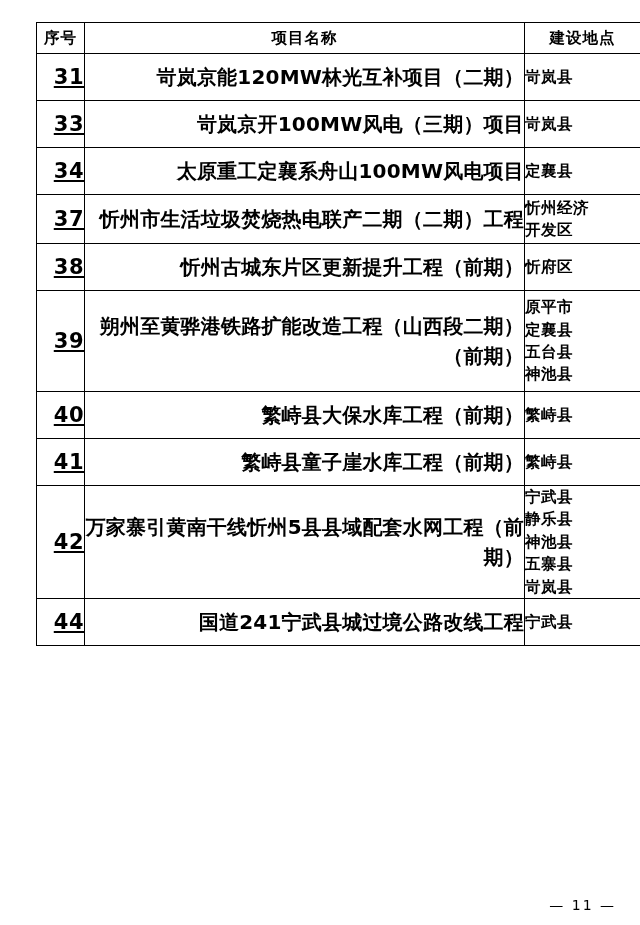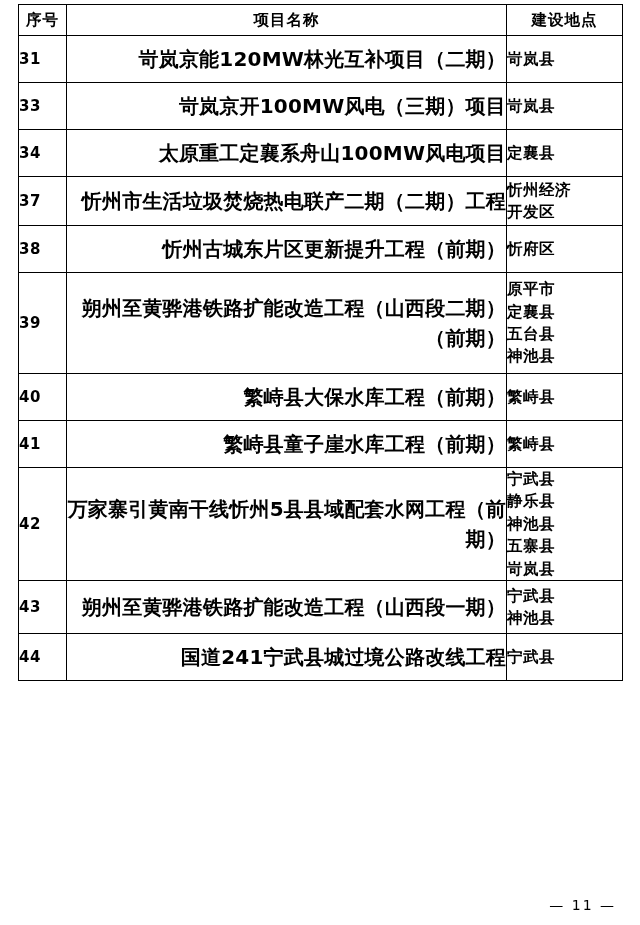--- a/index.html
+++ b/index.html
@@ -19,21 +19,21 @@
     position: relative;
     width: 640px;
     height: 925px;
     box-sizing: border-box;
     padding: 4px 18px 0 18px;
   }
   table.doc-table {
     width: 604px;
     border-collapse: collapse;
     table-layout: fixed;
-    margin: 0;
+    margin: 18px;
   }
   table.doc-table td,
   table.doc-table th {
     border: 1px solid #000000;
     padding: 0;
     vertical-align: middle;
     font-weight: bold;
     background: #ffffff;
   }
   
@@ -43,24 +43,25 @@
 
   .hdr-cell {
     text-align: center;
     font-size: 15.5px;
     letter-spacing: 1px;
     height: 30px;
     line-height: 30px;
     font-weight: bold;
   }
   .seq-cell {
-    text-align: left;
-    font-size: 15px;
+    text-align: right;
+    font-size: 21px;
     font-weight: bold;
     letter-spacing: 0.5px;
+    text-decoration: underline;
   }
   .name-cell {
     text-align: right;
     font-size: 20px;
     padding: 6px 0 6px 14px;
     line-height: 1.5;
     font-weight: bold;
     letter-spacing: 0.2px;
   }
   .place-cell {
@@ -190,28 +191,20 @@
         <td class="name-cell">万家寨引黄南干线忻州5县县域配套水网工程（前期）</td>
         <td class="place-cell">
           <span class="pl-line">宁武县</span>
           <span class="pl-line">静乐县</span>
           <span class="pl-line">神池县</span>
           <span class="pl-line">五寨县</span>
           <span class="pl-line">岢岚县</span>
         </td>
       </tr>
 
-      <tr class="row-h3">
-        <td class="seq-cell">43</td>
-        <td class="name-cell">朔州至黄骅港铁路扩能改造工程（山西段一期）</td>
-        <td class="place-cell">
-          <span class="pl-line">宁武县</span>
-          <span class="pl-line">神池县</span>
-        </td>
-      </tr>
 
       <tr class="row-h1">
         <td class="seq-cell">44</td>
         <td class="name-cell">国道241宁武县城过境公路改线工程</td>
         <td class="place-cell">
           <span class="pl-line">宁武县</span>
         </td>
       </tr>
 
     </tbody>

